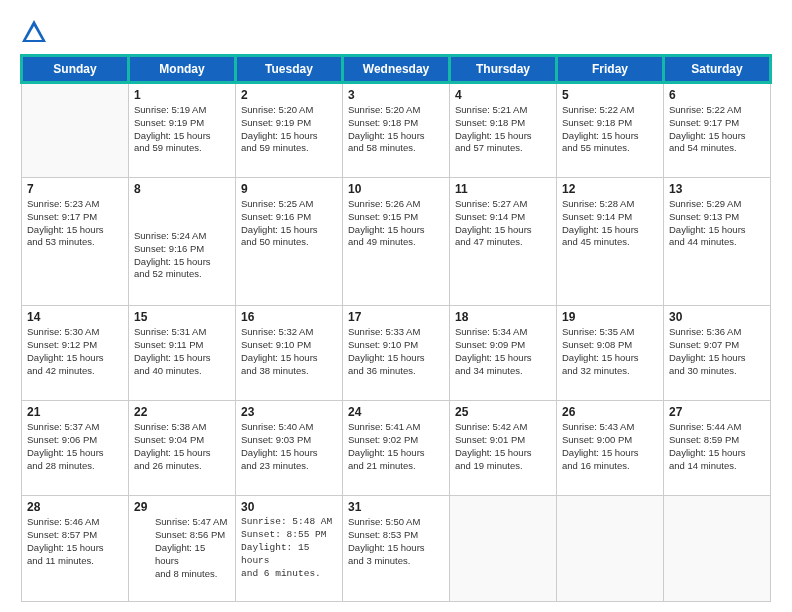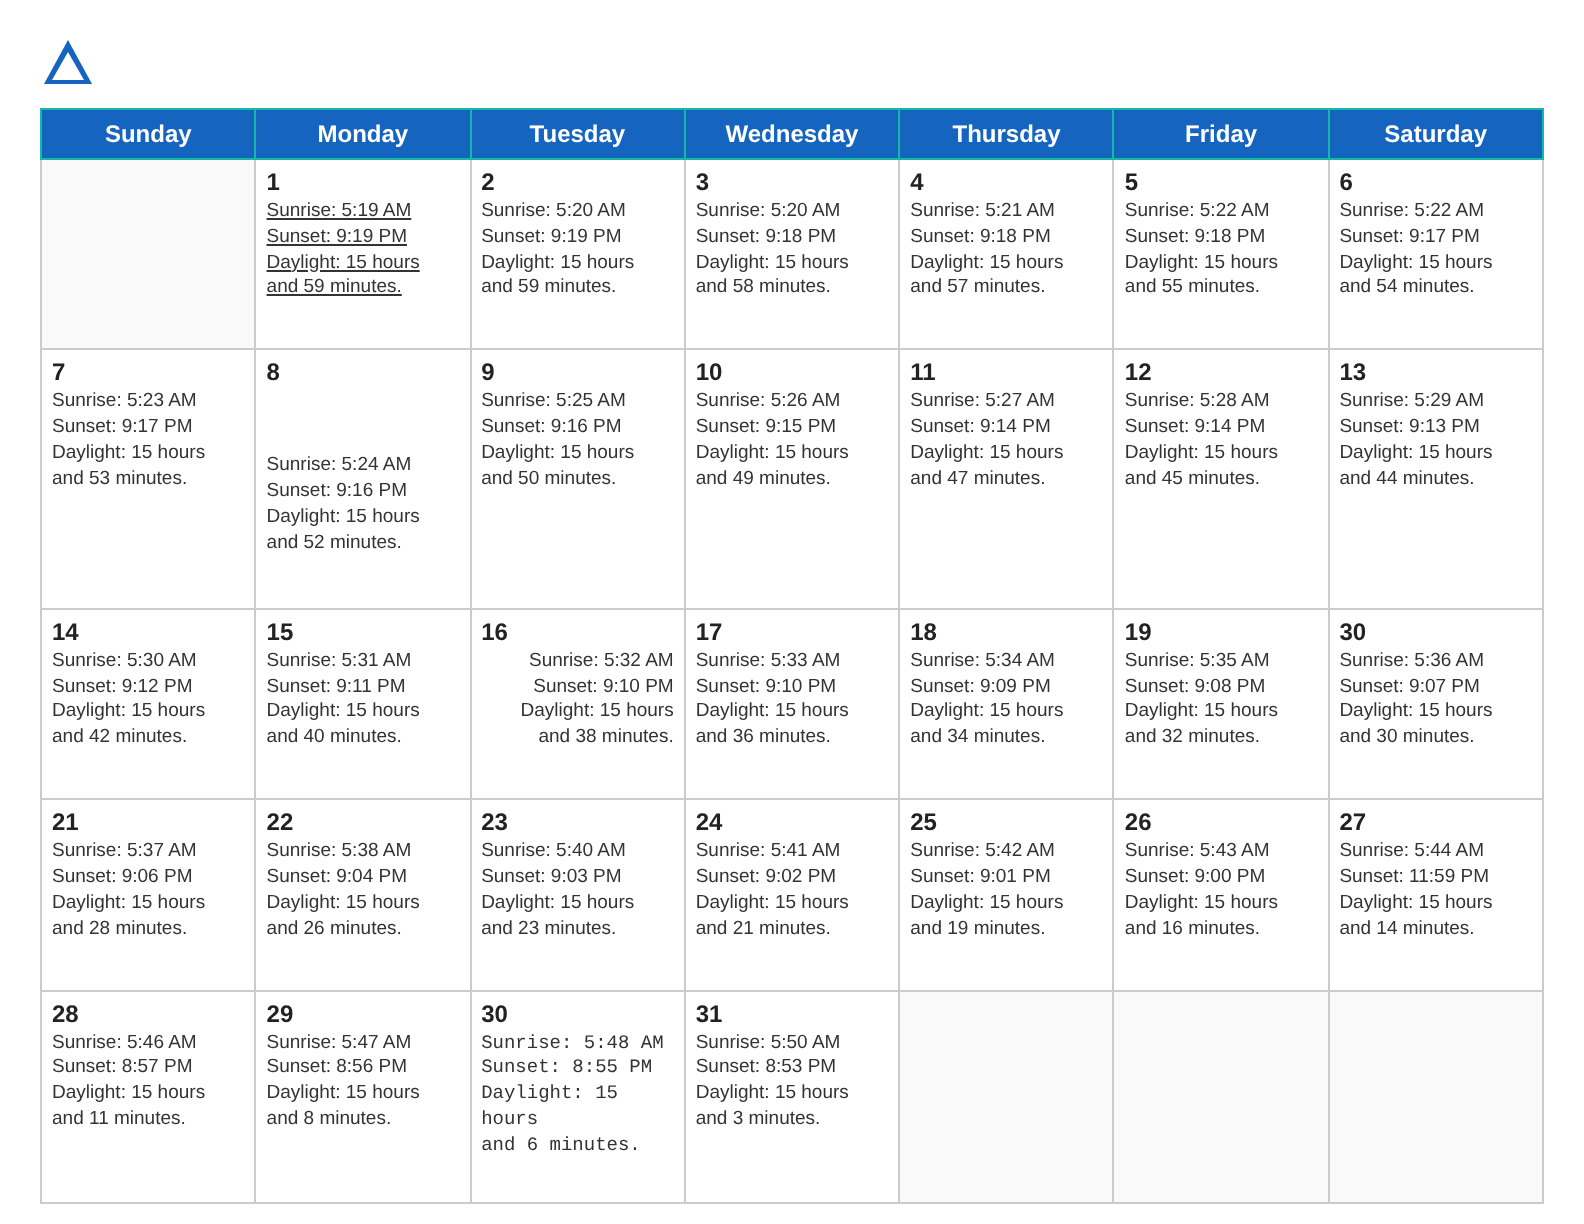--- a/index.html
+++ b/index.html
@@ -67,21 +67,21 @@
       width: 100%;
       table-layout: fixed;
     }
     .calendar th {
       background: #1565c0;
       color: #fff;
       font-size: 12px;
       font-weight: bold;
       padding: 5px 4px;
       text-align: center;
-      border: 1px solid #14b8a6;
+      border: 3px solid #14b8a6;
     }
     .calendar td {
       border: 1px solid #ccc;
       vertical-align: top;
       padding: 4px 5px;
       font-size: 10px;
       color: #333;
       background: #fff;
       height: 80px;
     }
@@ -132,21 +132,21 @@
           <th>Thursday</th>
           <th>Friday</th>
           <th>Saturday</th>
         </tr>
       </thead>
     <tbody id="cal-body">
         <tr>
           <td class="empty"></td>
           <td>
             <span class="day-number">1</span>
-            <div class="cell-text" style="white-space: pre-line; text-decoration: underline;">Sunrise: 5:19 AM
+            <div class="cell-text" style="white-space: pre-line;">Sunrise: 5:19 AM
 Sunset: 9:19 PM
 Daylight: 15 hours
 and 59 minutes.</div>
           </td>
           <td>
             <span class="day-number">2</span>
             <div class="cell-text" style="white-space: pre-line;">Sunrise: 5:20 AM
 Sunset: 9:19 PM
 Daylight: 15 hours
 and 59 minutes.</div>
@@ -241,21 +241,21 @@
           </td>
           <td>
             <span class="day-number">15</span>
             <div class="cell-text" style="white-space: pre-line;">Sunrise: 5:31 AM
 Sunset: 9:11 PM
 Daylight: 15 hours
 and 40 minutes.</div>
           </td>
           <td>
             <span class="day-number">16</span>
-            <div class="cell-text" style="white-space: pre-line; text-align: right;">Sunrise: 5:32 AM
+            <div class="cell-text" style="white-space: pre-line;">Sunrise: 5:32 AM
 Sunset: 9:10 PM
 Daylight: 15 hours
 and 38 minutes.</div>
           </td>
           <td>
             <span class="day-number">17</span>
             <div class="cell-text" style="white-space: pre-line;">Sunrise: 5:33 AM
 Sunset: 9:10 PM
 Daylight: 15 hours
 and 36 minutes.</div>
@@ -321,36 +321,36 @@
           <td>
             <span class="day-number">26</span>
             <div class="cell-text" style="white-space: pre-line;">Sunrise: 5:43 AM
 Sunset: 9:00 PM
 Daylight: 15 hours
 and 16 minutes.</div>
           </td>
           <td>
             <span class="day-number">27</span>
             <div class="cell-text" style="white-space: pre-line;">Sunrise: 5:44 AM
-Sunset: 11:59 PM
+Sunset: 8:59 PM
 Daylight: 15 hours
 and 14 minutes.</div>
           </td>
         </tr>
         <tr>
           <td>
             <span class="day-number">28</span>
             <div class="cell-text" style="white-space: pre-line;">Sunrise: 5:46 AM
 Sunset: 8:57 PM
 Daylight: 15 hours
 and 11 minutes.</div>
           </td>
           <td>
             <span class="day-number">29</span>
-            <div class="cell-text" style="white-space: pre-line;">Sunrise: 5:47 AM
+            <div class="cell-text" style="white-space: pre-line; margin-left: 21px;">Sunrise: 5:47 AM
 Sunset: 8:56 PM
 Daylight: 15 hours
 and 8 minutes.</div>
           </td>
           <td>
             <span class="day-number">30</span>
             <div class="cell-text" style="white-space: pre-line; font-family: Liberation Mono, monospace;">Sunrise: 5:48 AM
 Sunset: 8:55 PM
 Daylight: 15 hours
 and 6 minutes.</div>

